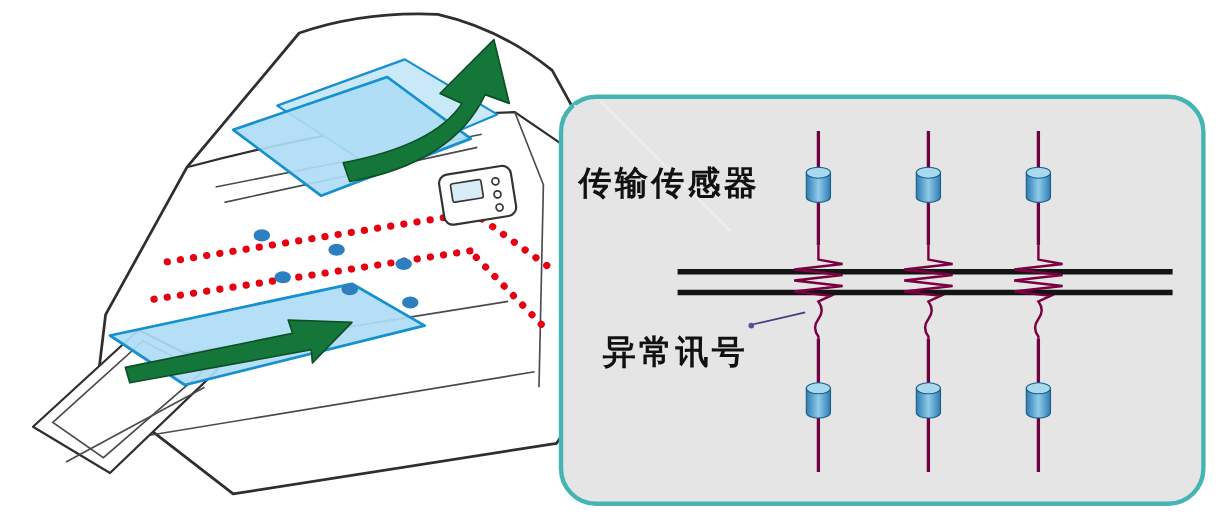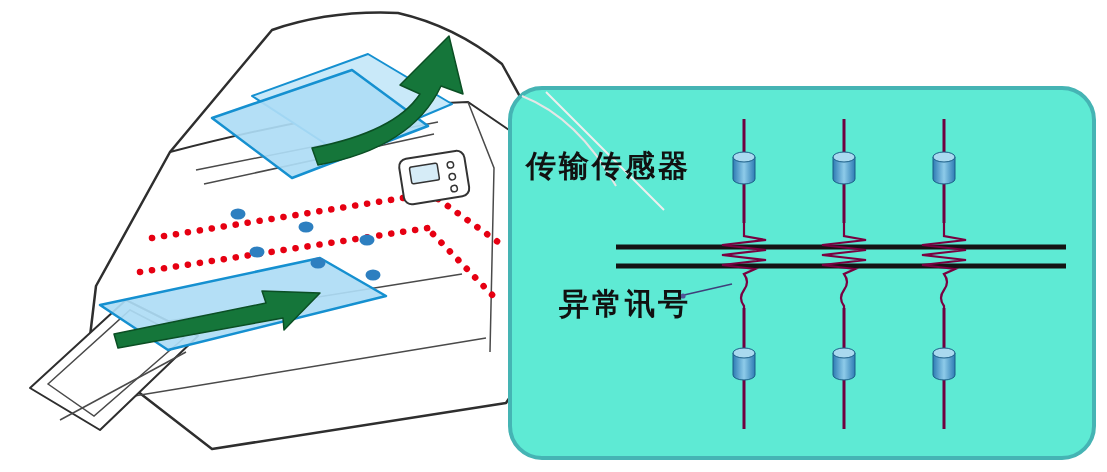--- a/index.html
+++ b/index.html
@@ -9,35 +9,35 @@
     background:#ffffff;
     overflow:hidden;
     font-family:"Liberation Sans","DejaVu Sans",sans-serif;
   }
   .scanner-art{position:absolute;left:0;top:0;z-index:1;}
   .callout{
     position:absolute;left:508px;top:86px;width:588px;height:374px;
     box-sizing:border-box;
     border:4px solid #45b4b4;
     border-radius:34px;
-    background:#5eead4;
+    background:#e5e5e5;
     z-index:2;
   }
   .callout svg{position:absolute;left:0;top:0;}
   .co-label{
     position:absolute;
     font-weight:700;
     font-size:30px;
     letter-spacing:3px;
     color:#111;
     white-space:nowrap;
     z-index:3;
   }
   .lbl-transmit{left:14px;top:56px;}
-  .lbl-abnormal{left:36px;top:194px;margin-left:11px;}
+  .lbl-abnormal{left:36px;top:210px;}
   .lbl-receive{left:14px;top:264px;}
 </style>
 </head>
 <body>
 
 <div class="stage">
 
   <svg class="scanner-art" viewBox="0 0 1107 472" width="1107" height="472" xmlns="http://www.w3.org/2000/svg">
 
     <g>

